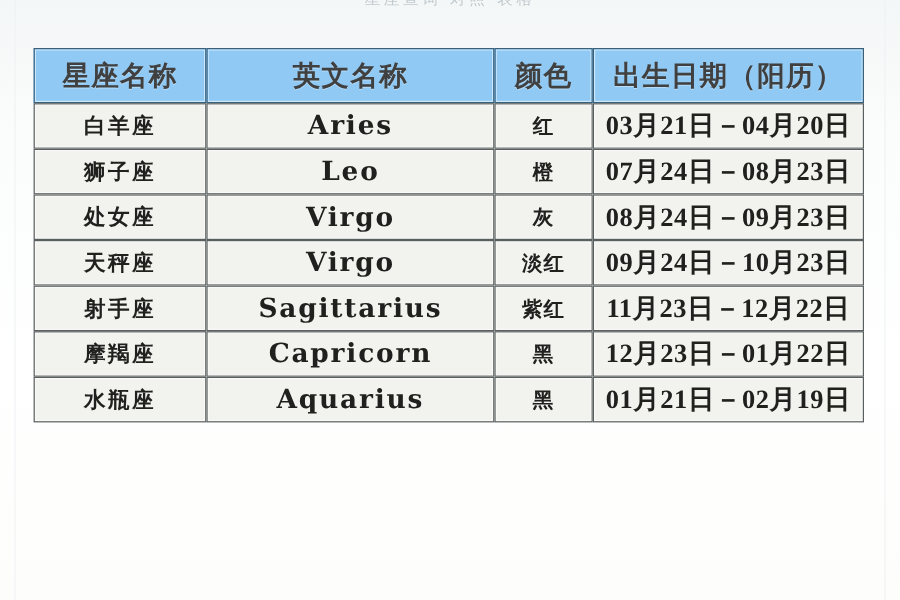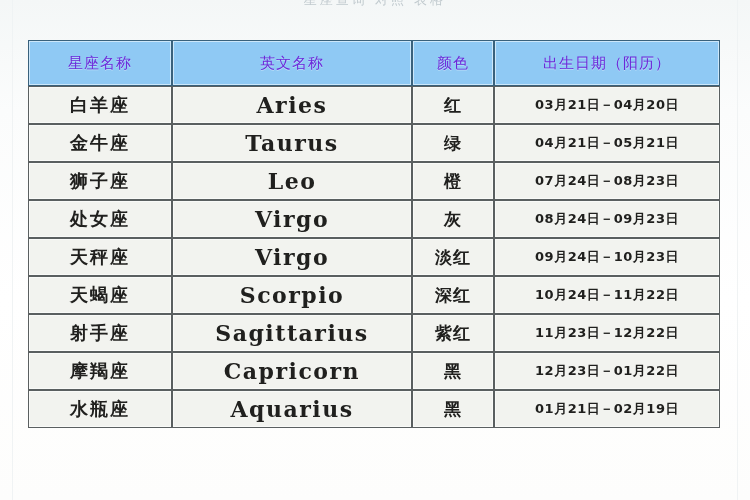--- a/index.html
+++ b/index.html
@@ -81,23 +81,23 @@
     margin: 0;
     text-align: center;
     vertical-align: middle;
     border: 1px solid #4c5a66;
     box-shadow: inset 0 0 0 1px rgba(255,255,255,0.55);
   }
 
   table.zodiac thead th {
     height: 44px;
     background: #8fc9f4;
-    color: #6d28d9;
-    font-size: 15px;
-    font-weight: 400;
+    color: #404040;
+    font-size: 23px;
+    font-weight: 700;
     letter-spacing: 1px;
     border-color: #39617c;
     text-shadow: 0 1px 0 rgba(255,255,255,0.35);
   }
 
   table.zodiac tbody td {
     height: 36px;
     background: #f2f3ef;
     color: #20201e;
     border-color: #5a5f60;
@@ -113,23 +113,24 @@
     font-size: 22px;
     font-weight: 600;
     letter-spacing: 1.5px;
   }
   td.cell-color {
     font-size: 17px;
     font-weight: 600;
     letter-spacing: 1px;
   }
   td.cell-date {
-    font-size: 13px;
+    font-size: 22px;
     font-weight: 700;
     letter-spacing: 0.5px;
+    font-family: Liberation Serif, serif;
   }
 </style>
 </head>
 <body>
 
 <div id="page">
 
   <div class="seam s1"></div>
   <div class="seam s2"></div>
 
@@ -154,50 +155,38 @@
         </tr>
       </thead>
       <tbody id="table-body">
           <tr>
             <td class="cell-name">白羊座</td>
             <td class="cell-en">Aries</td>
             <td class="cell-color">红</td>
             <td class="cell-date">03月21日－04月20日</td>
           </tr>
           <tr>
-            <td class="cell-name">金牛座</td>
-            <td class="cell-en">Taurus</td>
-            <td class="cell-color">绿</td>
-            <td class="cell-date">04月21日－05月21日</td>
-          </tr>
-          <tr>
             <td class="cell-name">狮子座</td>
             <td class="cell-en">Leo</td>
             <td class="cell-color">橙</td>
             <td class="cell-date">07月24日－08月23日</td>
           </tr>
           <tr>
             <td class="cell-name">处女座</td>
             <td class="cell-en">Virgo</td>
             <td class="cell-color">灰</td>
             <td class="cell-date">08月24日－09月23日</td>
           </tr>
           <tr>
             <td class="cell-name">天秤座</td>
             <td class="cell-en">Virgo</td>
             <td class="cell-color">淡红</td>
             <td class="cell-date">09月24日－10月23日</td>
           </tr>
           <tr>
-            <td class="cell-name">天蝎座</td>
-            <td class="cell-en">Scorpio</td>
-            <td class="cell-color">深红</td>
-            <td class="cell-date">10月24日－11月22日</td>
-          </tr>
-          <tr>
             <td class="cell-name">射手座</td>
             <td class="cell-en">Sagittarius</td>
             <td class="cell-color">紫红</td>
             <td class="cell-date">11月23日－12月22日</td>
           </tr>
           <tr>
             <td class="cell-name">摩羯座</td>
             <td class="cell-en">Capricorn</td>
             <td class="cell-color">黑</td>
             <td class="cell-date">12月23日－01月22日</td>

